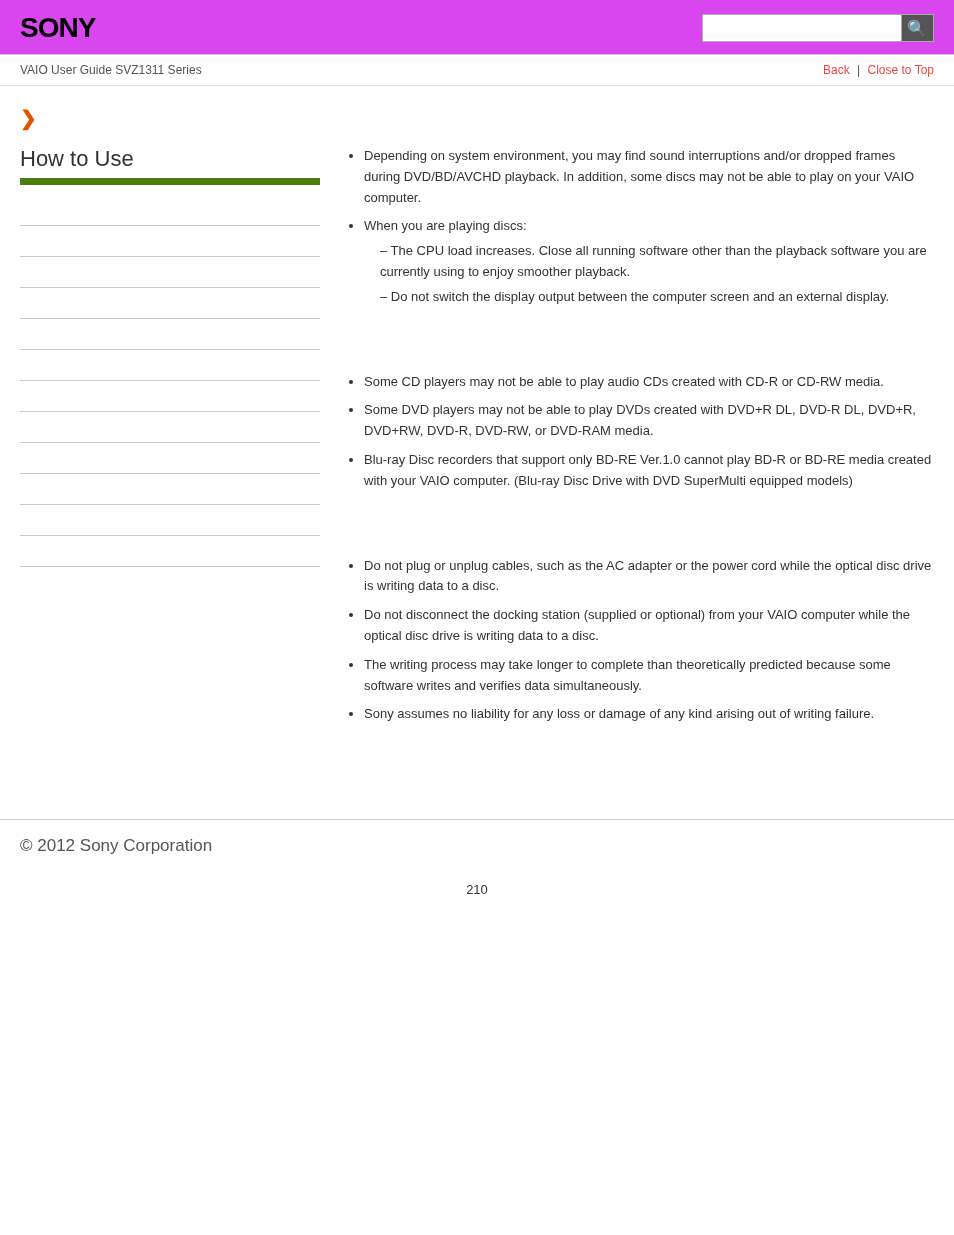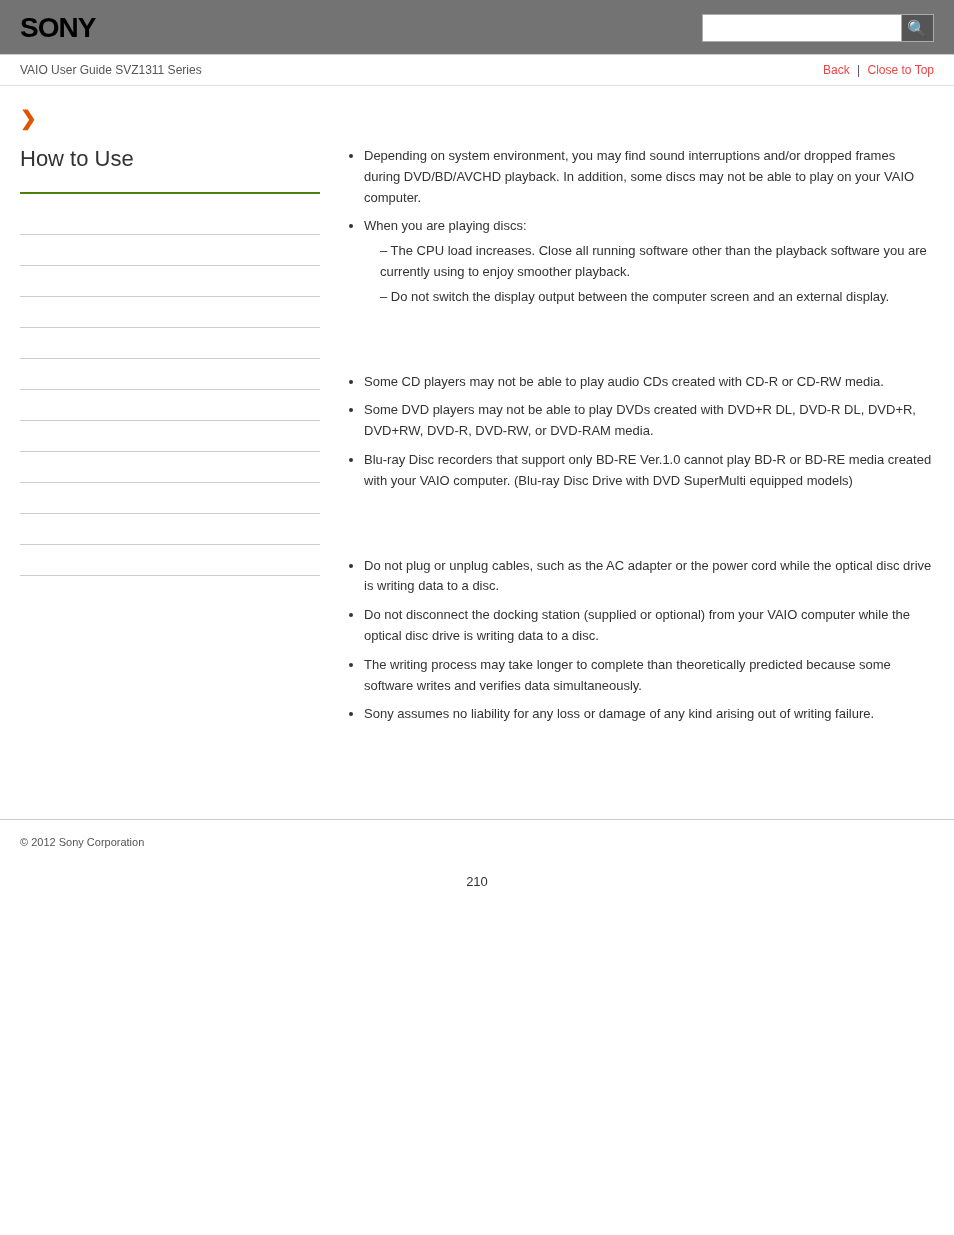--- a/index.html
+++ b/index.html
@@ -17,21 +17,21 @@
       min-height: 1235px;
     }
 
     
     .header {
       display: flex;
       align-items: center;
       justify-content: space-between;
       padding: 12px 20px 10px 20px;
       border-bottom: 1px solid #ccc;
-      background: #737373;
+      background: #d946ef;
     }
 
     .sony-logo {
       font-size: 28px;
       font-weight: bold;
       letter-spacing: -1px;
       color: #000;
       font-family: Arial, sans-serif;
     }
 
@@ -111,22 +111,22 @@
       font-size: 20px;
       font-weight: bold;
       margin-bottom: 16px;
       display: block;
     }
 
     .sidebar-title {
       font-size: 22px;
       font-weight: normal;
       color: #333;
-      border-bottom: 2px solid #4d7c0f;
-      padding-bottom: 20px;
+      border-bottom: 7px solid #4d7c0f;
+      padding-bottom: 6px;
       margin-bottom: 10px;
     }
 
     .sidebar-nav {
       list-style: none;
     }
 
     .sidebar-nav li {
       border-bottom: 1px solid #ccc;
       padding: 8px 0;
@@ -191,21 +191,21 @@
     .page-footer {
       border-top: 1px solid #ccc;
       padding: 16px 20px;
       display: flex;
       justify-content: space-between;
       align-items: center;
       margin-top: 10px;
     }
 
     .copyright {
-      font-size: 11px;
+      font-size: 17px;
       color: #555;
     }
 
     .page-number {
       font-size: 13px;
       color: #333;
       text-align: center;
       width: 100%;
       margin-top: 10px;
       margin-bottom: 10px;

